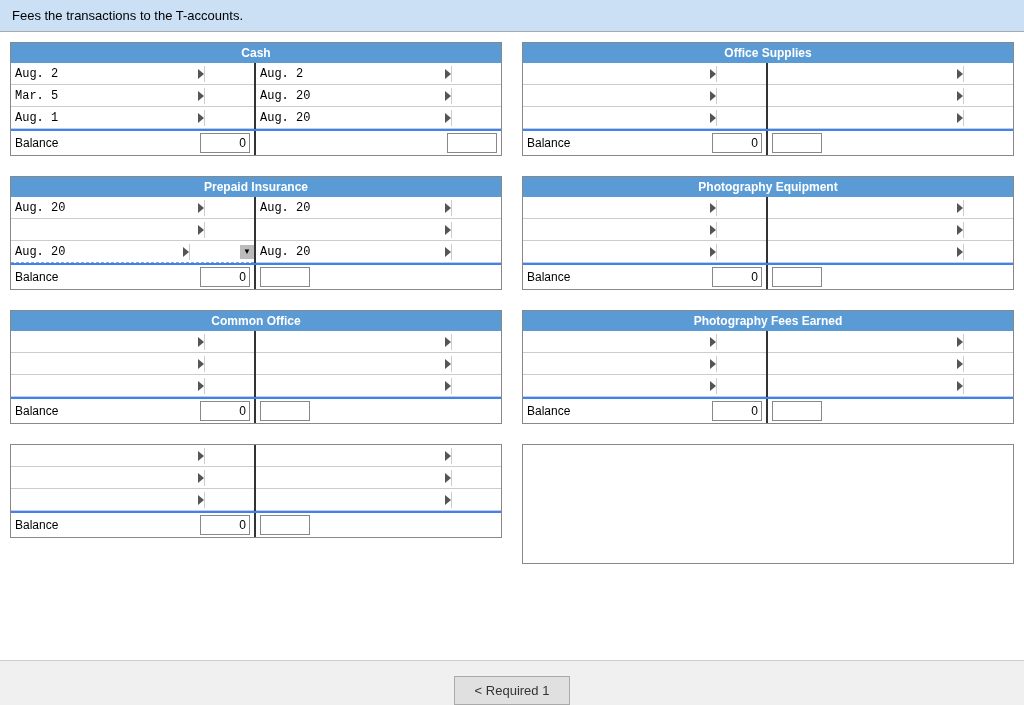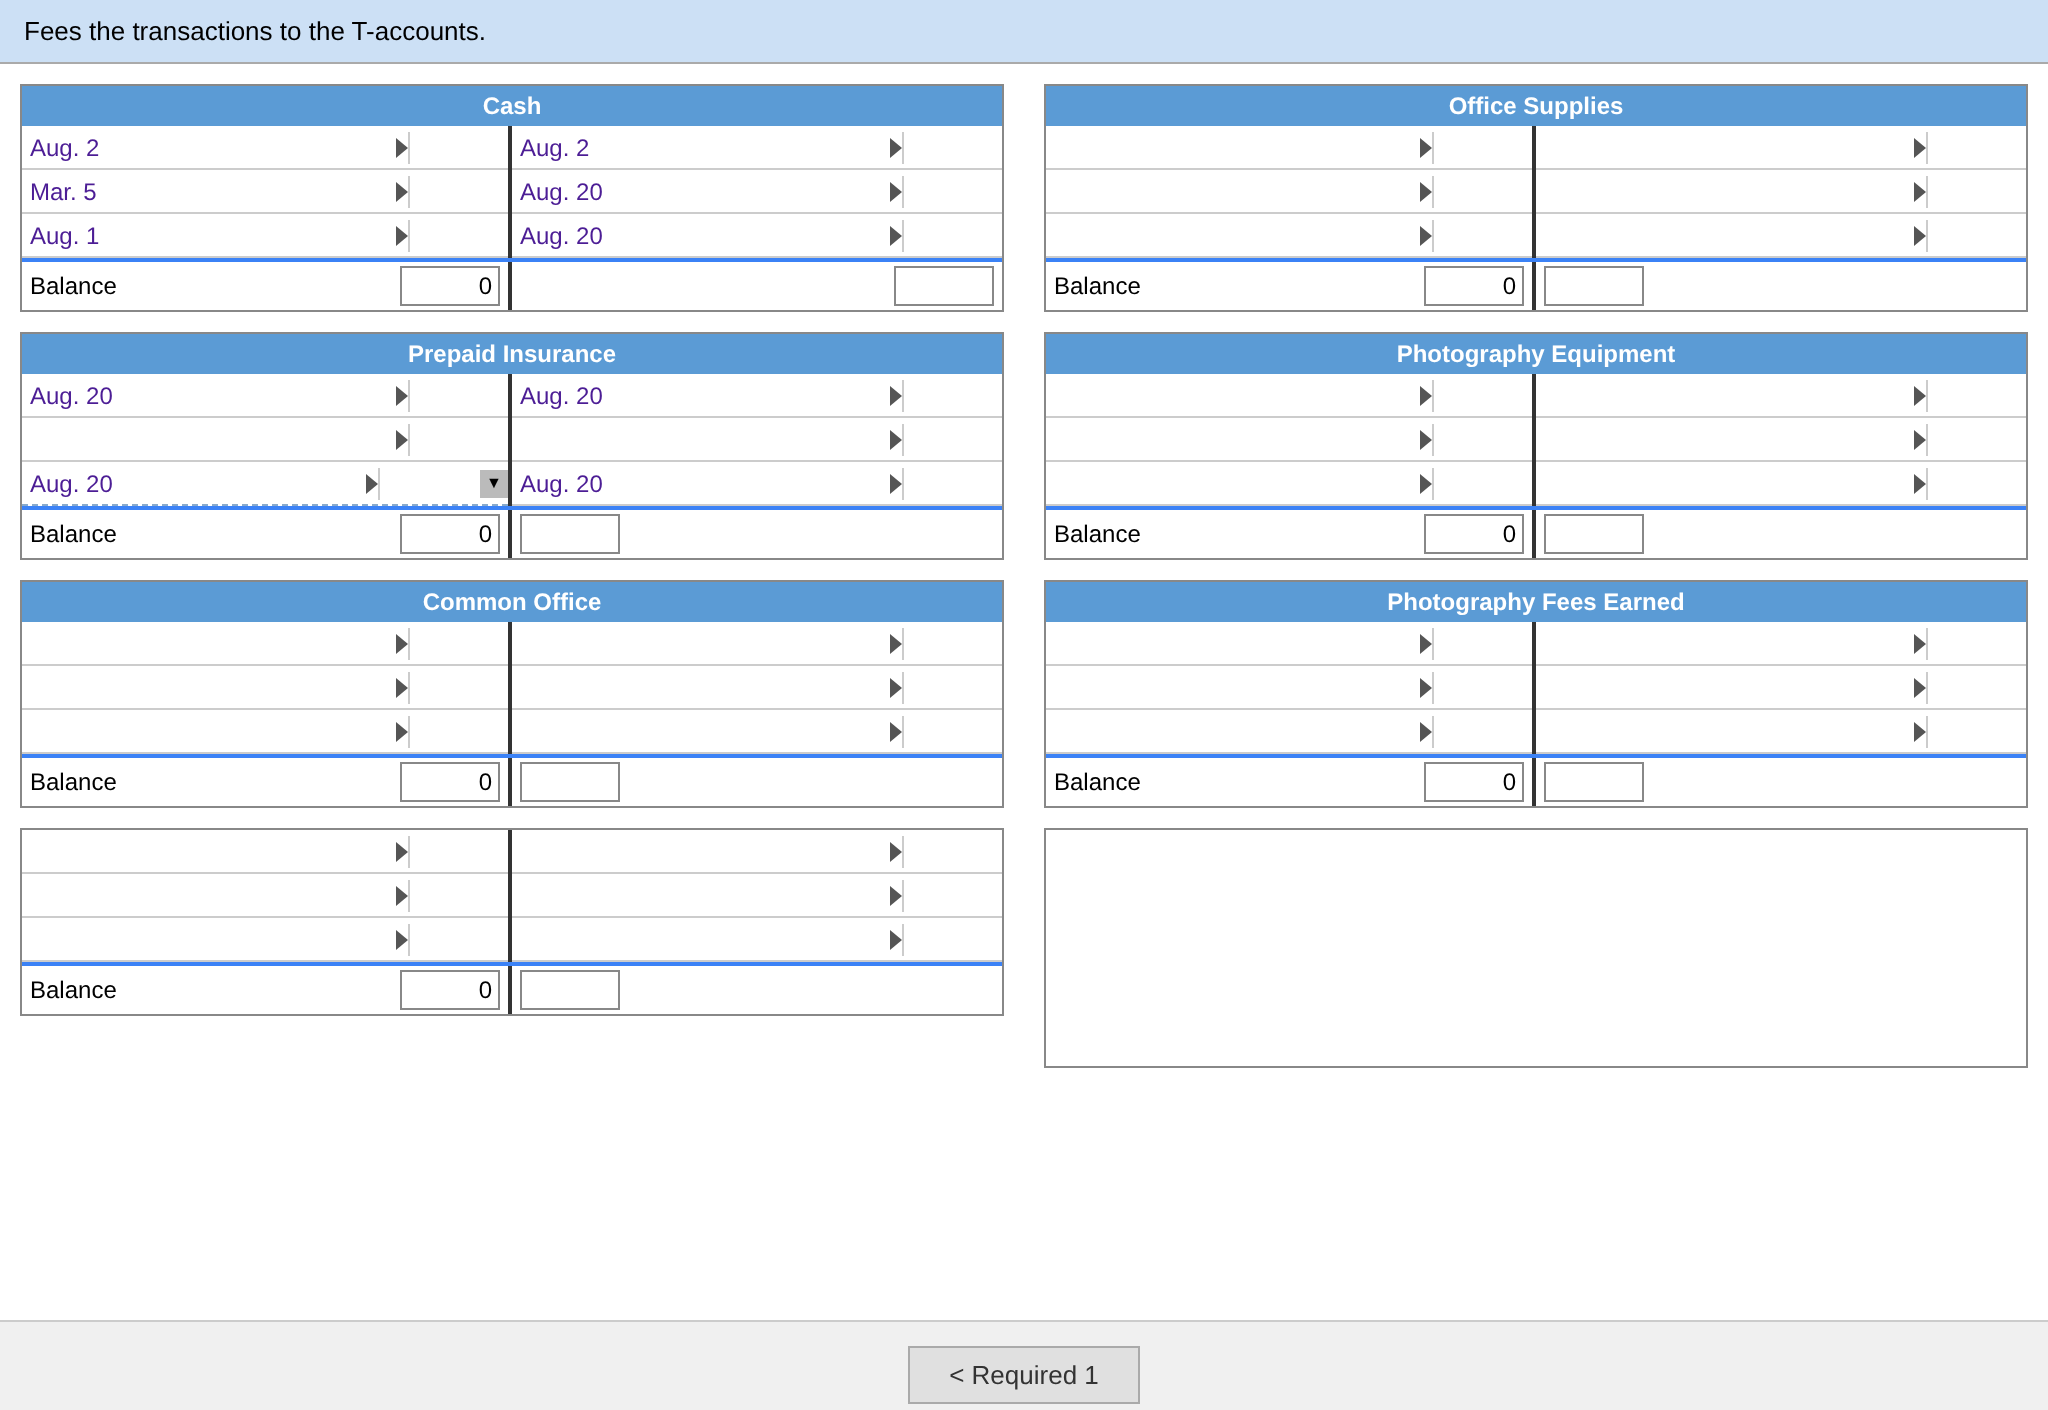--- a/index.html
+++ b/index.html
@@ -29,20 +29,21 @@
     .accounts-grid {
       display: grid;
       grid-template-columns: 1fr 20px 1fr;
       gap: 10px 0;
     }
 
     .spacer-col { width: 20px; }
 
     .t-account {
       border: 1px solid #888;
+      margin-bottom: 10px;
     }
 
     .t-account-header {
       background: #5b9bd5;
       color: #fff;
       text-align: center;
       padding: 3px 6px;
       font-weight: bold;
       font-size: 12px;
     }
@@ -58,21 +59,22 @@
     }
 
     .t-account-left {
       border-right: 2px solid #333;
     }
 
     .t-cell-label {
       padding: 2px 4px;
       min-width: 60px;
       flex: 1;
-      color: #4c1d95;
+      color: #000000;
+      font-family: Liberation Mono, monospace;
     }
 
     .t-cell-input {
       border: none;
       border-left: 1px solid #ccc;
       background: #fff;
       width: 50px;
       text-align: right;
       font-size: 12px;
       padding: 1px 3px;
@@ -109,23 +111,23 @@
       font-size: 12px;
     }
 
     .footer-nav {
       position: fixed;
       bottom: 0;
       left: 0;
       right: 0;
       display: flex;
       justify-content: center;
-      align-items: flex-start;
+      align-items: flex-end;
       gap: 4px;
-      padding: 12px;
+      padding: 0;
       background: #f0f0f0;
       border-top: 1px solid #ccc;
       height: 45px;
     }
 
     .nav-btn {
       padding: 6px 20px;
       font-size: 13px;
       cursor: pointer;
       border: 1px solid #aaa;

